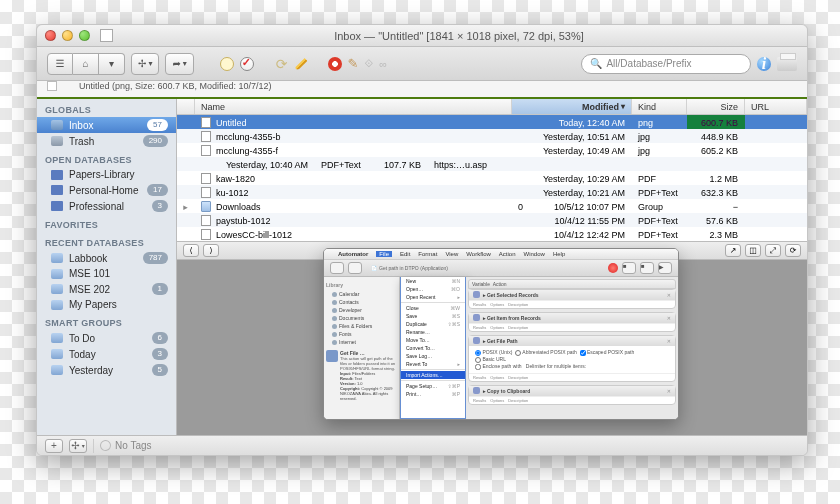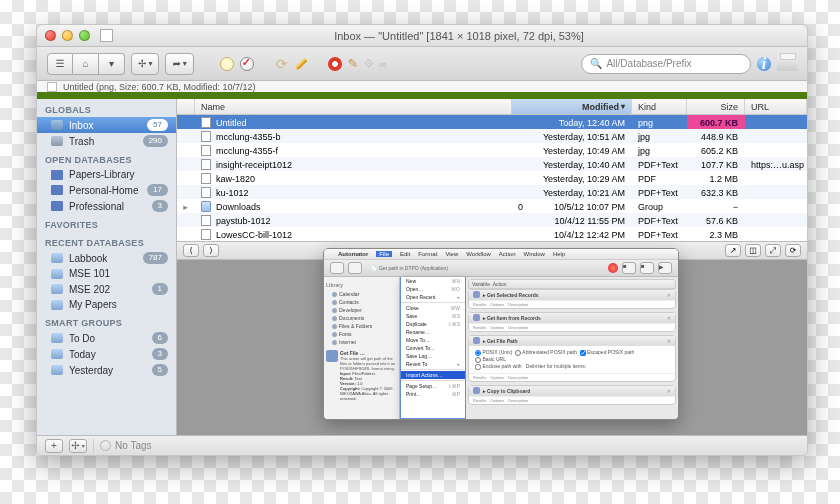--- a/index.html
+++ b/index.html
@@ -26,21 +26,21 @@
   .tspace{flex:1;}
   .search{display:flex;align-items:center;height:20px;width:170px;background:#fff;border:1px solid #aaa;border-radius:10px;padding:0 8px;font-size:10px;color:#888;}
   .ticon{width:14px;height:14px;border-radius:50%;display:inline-block;}
   .ticon.no{background:radial-gradient(#fff 40%,transparent 42%),linear-gradient(45deg,transparent 44%,#dd3a2a 44%,#dd3a2a 56%,transparent 56%),#dd3a2a;border:2px solid #dd3a2a;}
   .ticon.pencil{background:linear-gradient(135deg,#f8c84a 50%,#d99a1b 50%);clip-path:polygon(0 100%,20% 70%,80% 10%,100% 30%,40% 90%);}
   .ticon.check{background:linear-gradient(#fff,#eee);border:1px solid #888;position:relative;}
   .ticon.check::after{content:"✓";position:absolute;left:1px;top:-2px;color:#d33;font-size:11px;font-weight:bold;}
   .ticon.edit{background:#fff7d0;border:1px solid #c8b060;}
   .ticon.info{background:radial-gradient(circle at 35% 30%,#a5d8ff,#3b82d8);color:#fff;font-weight:bold;font-family:Georgia,serif;font-style:italic;display:inline-flex;align-items:center;justify-content:center;}
   
-  .pathbar{height:18px;background:#f5f5f5;border-bottom:7px solid #4d7c0f;display:flex;align-items:flex-end;padding:0 10px;font-size:9px;color:#555;gap:6px;}
+  .pathbar{height:18px;background:#f5f5f5;border-bottom:2px solid #4d7c0f;display:flex;align-items:flex-start;padding:0 10px;font-size:9px;color:#555;gap:22px;}
   .pathbar .chip{width:10px;height:10px;background:#fff;border:1px solid #bbb;}
   
   .split{flex:1;display:flex;min-height:0;}
   .sidebar{width:140px;background:#e2e7ed;border-right:1px solid #bcbcbc;overflow:auto;font-size:10px;}
   .sb-head{color:#6d7b8a;font-weight:bold;padding:6px 8px 2px;font-size:9px;letter-spacing:.3px;}
   .sb-item{display:flex;align-items:center;padding:2px 8px 2px 14px;gap:6px;color:#2c2c2c;}
   .sb-item.sel{background:linear-gradient(#6fa8e8,#4a82cf);color:#fff;}
   .sb-item.sel .badge{background:#fff;color:#5a7da8;}
   .sb-ico{width:12px;height:10px;background:#8aa3bd;border-radius:2px;display:inline-block;}
   .sb-ico.box{background:linear-gradient(#a4c3e4,#6b92c0);}
@@ -56,21 +56,21 @@
   .tbl-head .sort{background:linear-gradient(#c9ddf3,#a9c5e6);}
   .col-icon{width:18px;}
   .col-name{flex:1;}
   .col-mod{width:120px;justify-content:flex-end;font-weight:bold;}
   .col-kind{width:55px;}
   .col-size{width:58px;justify-content:flex-end;}
   .col-url{width:62px;}
   .tbody{background:#fff;}
   .row{display:flex;font-size:9px;height:14px;align-items:stretch;}
   .row.sel{background:#4a82cf;color:#fff;}
-  .row.sel .cell-size{background:#ec4899;color:#404;font-weight:bold;}
+  .row.sel .cell-size{background:#15803d;color:#404;}
   .row:not(.sel):nth-child(even){background:#f3f6fa;}
   .cell{padding:1px 6px;border-right:1px solid transparent;display:flex;align-items:flex-end;}
   .cell-icon{width:18px;justify-content:center;}
   .cell-name{flex:1;gap:5px;}
   .cell-mod{width:120px;justify-content:flex-end;}
   .cell-kind{width:55px;}
   .cell-size{width:58px;justify-content:flex-end;}
   .cell-url{width:62px;overflow:hidden;white-space:nowrap;}
   .fico{width:10px;height:11px;background:#fff;border:1px solid #999;display:inline-block;}
   .fico.folder{background:linear-gradient(#cde3fb,#a0c0e6);border-color:#7a9bc4;border-radius:1px;}
@@ -280,24 +280,20 @@
             </div>
             <div class="cell cell-mod">
               <span>Yesterday, 10:49 AM</span>
             </div>
             <div class="cell cell-kind">jpg</div>
             <div class="cell cell-size">605.2 KB</div>
             <div class="cell cell-url"></div>
           </div>
           <div class="row">
             <div class="cell cell-icon"></div>
-            <div class="cell cell-name">
-              <span class="fico"></span>
-              <span>insight-receipt1012</span>
-            </div>
             <div class="cell cell-mod">
               <span>Yesterday, 10:40 AM</span>
             </div>
             <div class="cell cell-kind">PDF+Text</div>
             <div class="cell cell-size">107.7 KB</div>
             <div class="cell cell-url">https:…u.asp</div>
           </div>
           <div class="row">
             <div class="cell cell-icon"></div>
             <div class="cell cell-name">

